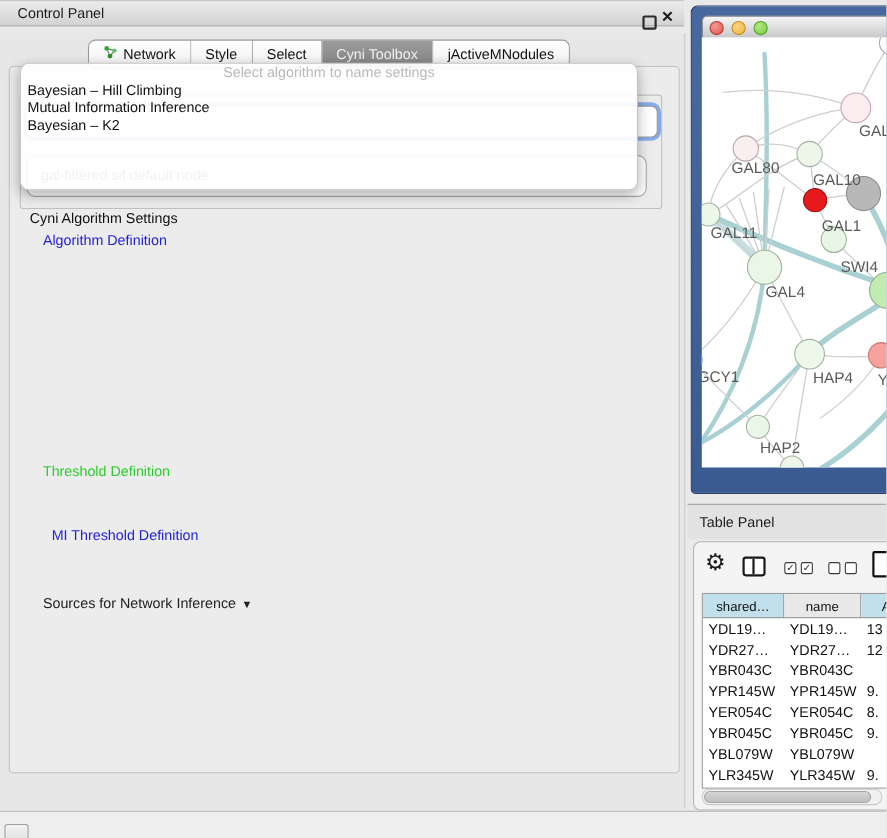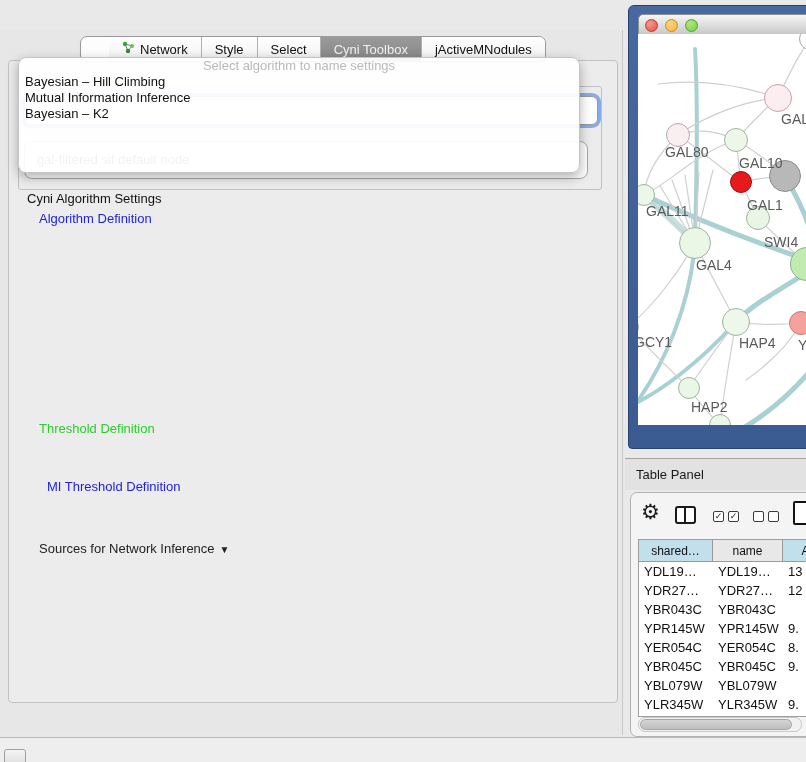--- a/index.html
+++ b/index.html
@@ -14,21 +14,21 @@
   #close-btn{left:601px;top:3px;font-size:14px;font-weight:bold;color:#1a1a1a;line-height:22px;}
   #cp-window-bg{left:0;top:30px;width:622px;height:705px;background:#e7e7e7;border-right:1px solid #c9c9c9;z-index:0;}
   #cp-body{left:8px;top:60px;width:608px;height:641px;background:#ececec;border:1px solid #c2c2c2;border-radius:4px;z-index:1;}
   
   .seg{display:flex;height:24px;border:1px solid #9a9a9a;border-radius:7px;overflow:hidden;background:#fdfdfd;
        box-shadow:0 1px 1px rgba(0,0,0,.12);z-index:3;}
   .seg-item{display:flex;align-items:center;gap:5px;padding:0 13px;font-size:13px;color:#111;
        background:linear-gradient(#ffffff,#f1f1f1);border-right:1px solid #b0b0b0;cursor:default;white-space:nowrap;}
   .seg-item:last-child{border-right:none;}
   .seg-item.sel{background:linear-gradient(#9a9a9a,#868686);color:#f2f2f2;}
-  #top-tabs{left:80px;top:36px;padding-left:28px;}
+  #top-tabs{left:80px;top:36px;}
   #bottom-tabs{left:145px;top:706px;}
   #und-group{left:18px;top:86px;width:582px;height:102px;border:1px solid #c0c0c0;border-radius:3px;background:#ececec;z-index:1;}
   #und-inference-label{left:26px;top:90px;font-size:13px;color:#333;z-index:1;}
   #und-combo-focus{left:24px;top:96px;width:572px;height:27px;background:#fff;border:1px solid #9a9a9a;border-radius:6px;
        box-shadow:0 0 0 3px rgba(100,150,235,.75);z-index:1;}
   #und-combo-gal{left:24px;top:141px;width:562px;height:36px;background:#fcfcfc;border:1px solid #a8a8a8;border-radius:8px;z-index:1;}
   #und-combo-gal span{position:absolute;left:12px;top:10px;font-size:13px;color:#444;}
   
   #algo-popup{left:18px;top:57px;width:560px;height:114px;background:rgba(255,255,255,0.93);
       border:1px solid #c4c4c4;border-radius:8px;box-shadow:0 4px 12px rgba(0,0,0,.3);z-index:5;overflow:hidden;}
@@ -120,20 +120,25 @@
   #status-strip{left:0;top:737px;width:806px;height:25px;background:#eeeeee;border-top:1px solid #b9b9b9;}
   #corner-btn{left:4px;top:749px;width:20px;height:16px;background:linear-gradient(#f4f4f4,#dddddd);
      border:1px solid #a0a0a0;border-radius:3px;}
 </style>
 </head>
 <body>
 
 <div id="root">
 
   <div class="abs" id="cp-window-bg"></div>
+  <div class="abs" id="cp-titlebar">
+    <span class="abs" id="cp-title-text">Control Panel</span>
+    <span class="abs" id="float-btn"></span>
+    <span class="abs" id="close-btn">✕</span>
+  </div>
 
   <div class="abs seg" id="top-tabs">
       <div class="seg-item">
         <span><svg width="13" height="13" viewBox="0 0 13 13">
             <line x1="3" y1="3" x2="10" y2="5" stroke="#7a7a7a"></line>
             <line x1="3" y1="3" x2="6" y2="10" stroke="#7a7a7a"></line>
             <line x1="10" y1="5" x2="6" y2="10" stroke="#7a7a7a"></line>
             <circle cx="3" cy="3" r="2.2" fill="#39a539"></circle>
             <circle cx="10" cy="5" r="2" fill="#63c063"></circle>
             <circle cx="6" cy="10" r="2.2" fill="#2e8f2e"></circle>

